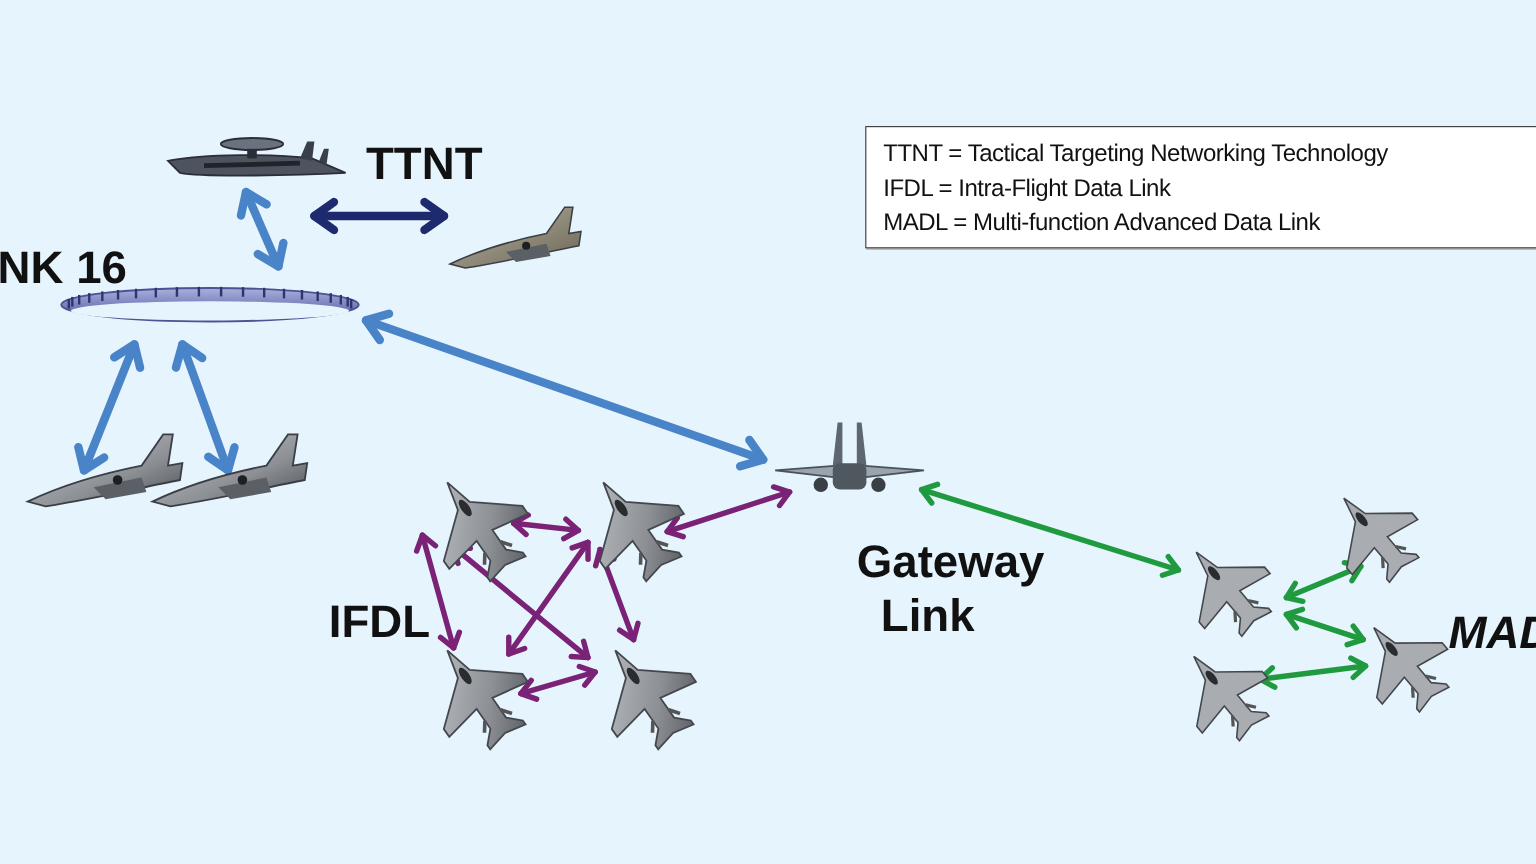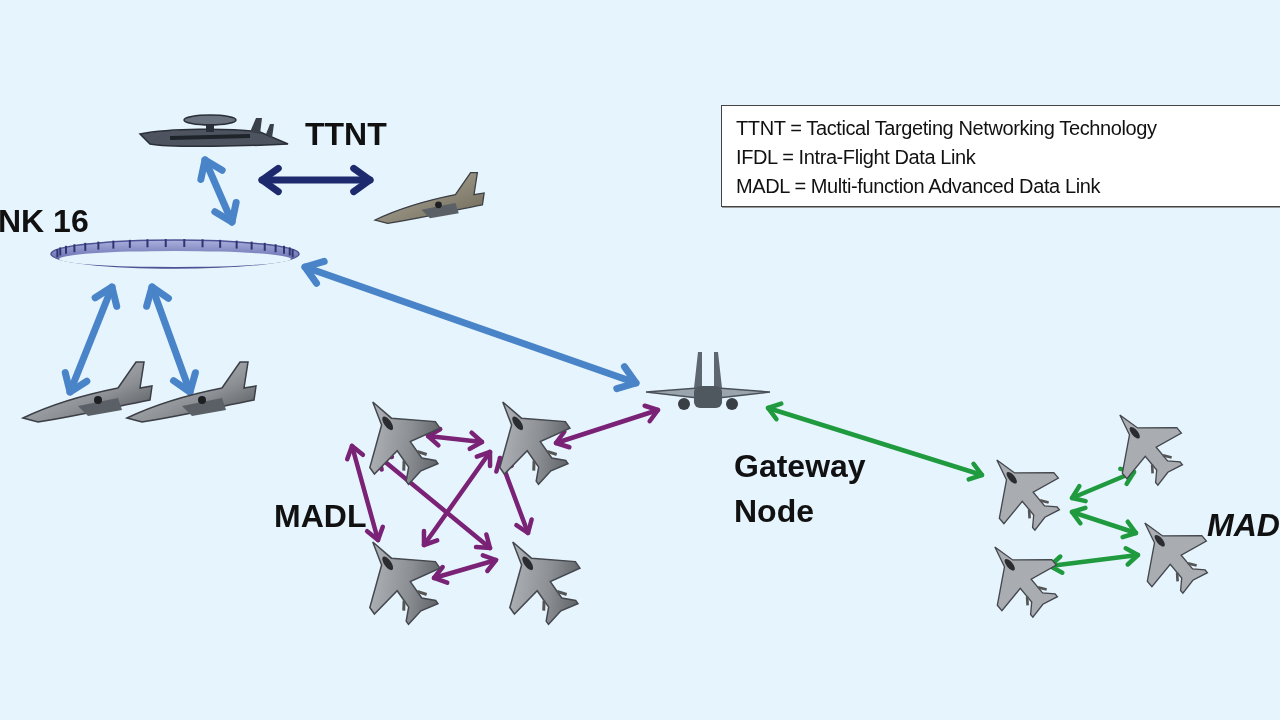--- a/index.html
+++ b/index.html
@@ -5,21 +5,21 @@
   html, body { margin: 0; padding: 0; }
   body {
     width: 1280px; height: 720px; overflow: hidden;
     background: #e6f4fd;
     font-family: "Liberation Sans", sans-serif;
     position: relative;
   }
   #stage { position: absolute; left: 0; top: 0; width: 1280px; height: 720px; }
   .lbl {
     position: absolute; font-family: "Liberation Sans", sans-serif;
-    font-weight: bold; color: #111; font-size: 32px; line-height: 1; white-space: nowrap;
+    font-weight: bold; color: #111; font-size: 38px; line-height: 1; white-space: nowrap;
   }
   #legend {
     position: absolute; left: 721px; top: 105px; width: 580px; height: 102px;
     background: #ffffff; border: 1.5px solid #444; box-sizing: border-box;
     padding: 8px 0 0 14px;
     box-shadow: 1px 1px 0 #999;
   }
   #legend .row {
     font-family: "Liberation Sans", sans-serif; font-size: 20px; color: #111;
     line-height: 29px; white-space: nowrap; letter-spacing: -0.4px;
@@ -224,22 +224,22 @@
       <g transform="translate(1170,553) rotate(-40) scale(0.8888888888888888)">
         <path d="M0,-44 L6,-20 L40,8 L40,16 L8,10 L8,30 L18,40 L18,44 L0,40 L-18,44 L-18,40 L-8,30 L-8,10 L-40,16 L-40,8 L-6,-20 Z" fill="#a9acb1" stroke="#44474d" stroke-width="1.5"></path>
      <ellipse cx="0" cy="-18" rx="3.5" ry="8" fill="#2a2c30"></ellipse>
      <path d="M-8,22 L-14,30 M8,22 L14,30" stroke="#555" stroke-width="3"></path>
       </g>
     </g>
 </svg>
 
 <div class="lbl" style="left:305px;top:118px;">TTNT</div>
 <div class="lbl" style="left:-2px;top:205px;">NK 16</div>
-<div class="lbl" style="left:274px;top:500px;">MADL</div>
-<div class="lbl" style="left:734px;top:450px;">Gateway</div>
-<div class="lbl" style="left:734px;top:495px;">Node</div>
+<div class="lbl" style="left:274px;top:500px;">IFDL</div>
+<div class="lbl" style="left:714px;top:450px;">Gateway</div>
+<div class="lbl" style="left:734px;top:495px;">Link</div>
 <div class="lbl" style="left:1207px;top:509px;font-style:italic;">MAD</div>
 
 <div id="legend">
   <div class="row">TTNT =  Tactical Targeting Networking Technology</div>
   <div class="row">IFDL =  Intra-Flight Data Link</div>
   <div class="row">MADL = Multi-function Advanced Data Link</div>
 </div>
 
 </body></html>

